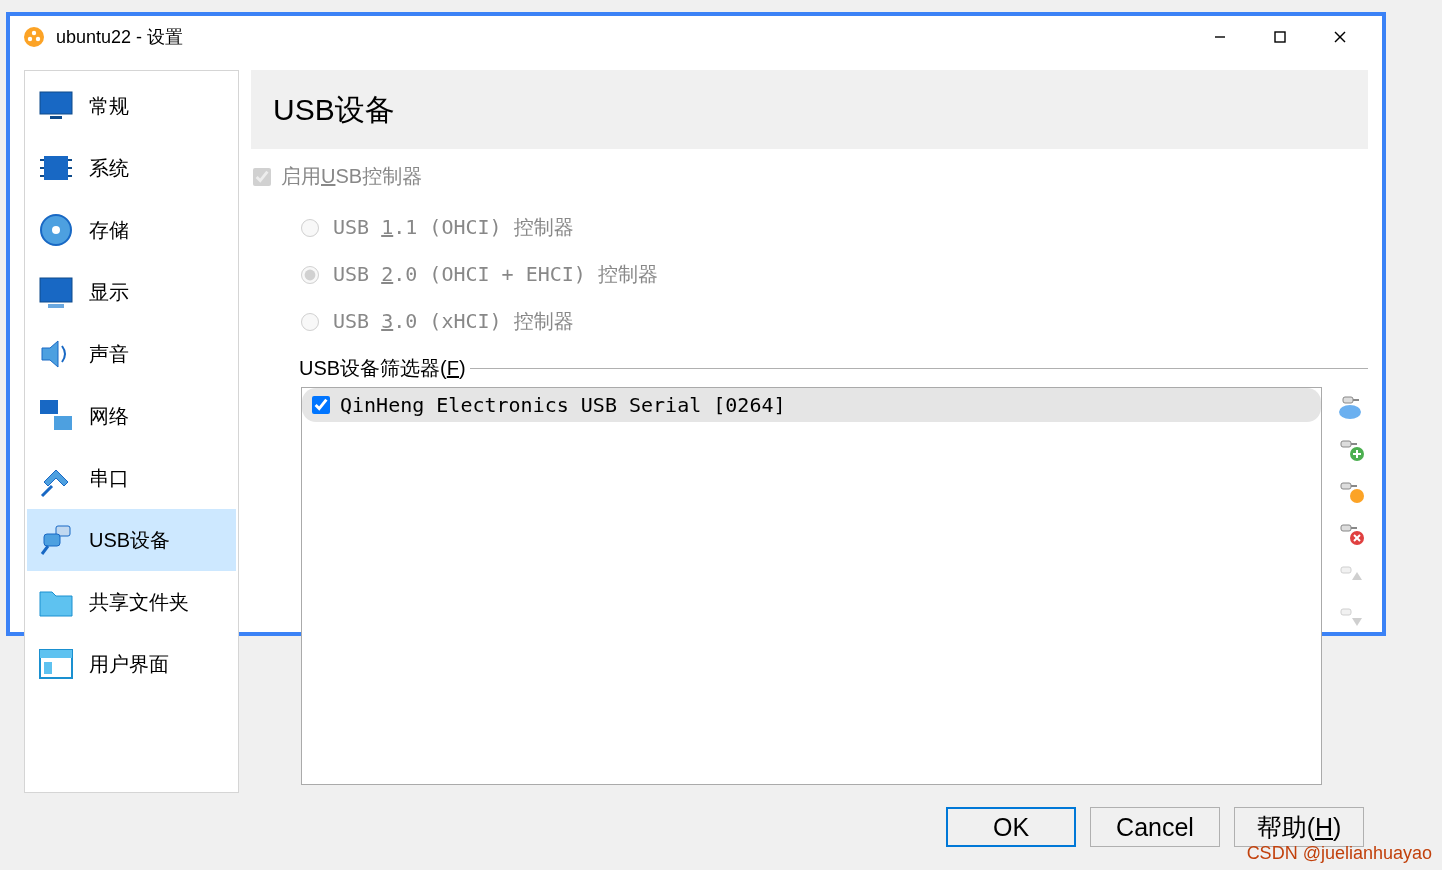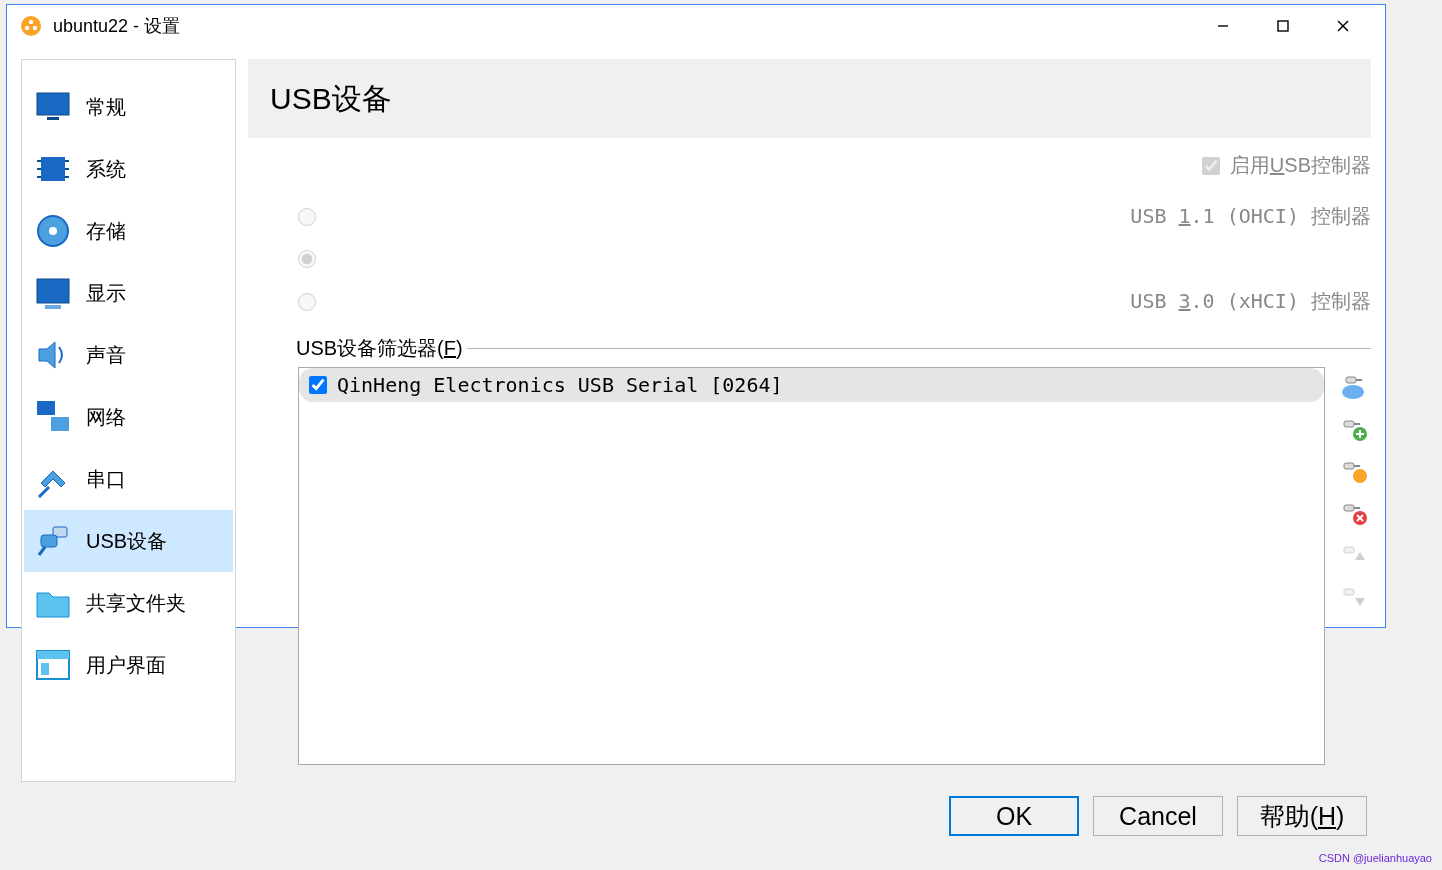--- a/index.html
+++ b/index.html
@@ -1,62 +1,62 @@
 <!DOCTYPE html>
 <html><head>
   <meta charset="utf-8">
   <style>
     * { box-sizing: border-box; margin: 0; padding: 0; }
     body { font-family: "Microsoft YaHei", "Segoe UI", sans-serif; font-size: 16px; background: #f0f0f0; color: #000; width: 1442px; height: 870px; overflow: hidden; position: relative; }
     
-    .window { background: #fff; border: 1px solid #3b82f6; width: 1380px; height: 624px; position: absolute; left: 6px; top: 4px; }
+    .window { background: #fff; border: 4px solid #3b82f6; width: 1380px; height: 624px; position: absolute; left: 6px; top: 12px; }
     
     .titlebar { height: 42px; display: flex; align-items: center; padding: 0 12px; background: #fff; }
     .app-icon { width: 24px; height: 24px; margin-right: 10px; }
     .title-text { font-size: 18px; color: #000; flex: 1; }
     .window-controls { display: flex; gap: 0; }
     .win-btn { width: 60px; height: 42px; display: flex; align-items: center; justify-content: center; cursor: pointer; font-size: 14px; }
     
     .body-area { display: flex; height: 735px; padding: 12px 14px 0 14px; gap: 12px; }
     
-    .sidebar { width: 215px; background: #fff; border: 1px solid #d5d5d5; padding: 16px 2px; }
+    .sidebar { width: 215px; background: #fff; border: 1px solid #d5d5d5; padding: 4px 2px; }
     .sidebar-item { display: flex; align-items: center; height: 62px; padding: 0 8px; cursor: pointer; }
     .sidebar-item.selected { background: #cde8ff; }
     .sidebar-icon { width: 42px; height: 42px; margin-right: 12px; display: flex; align-items: center; justify-content: center; }
     .sidebar-label { font-size: 20px; }
     
     .main-panel { flex: 1; display: flex; flex-direction: column; }
     .page-header { background: #f0f0f0; padding: 20px 22px 18px 22px; }
     .page-title { font-size: 30px; font-weight: 400; }
     
     .settings-body { flex: 1; padding: 10px 0 0 2px; }
-    .chk-row { display: flex; align-items: center; padding: 4px 0; gap: 10px; color: #888; font-size: 20px; justify-content: flex-end; }
+    .chk-row { display: flex; align-items: center; padding: 4px 0; gap: 10px; color: #888; font-size: 20px; }
     .chk-row input[type=checkbox] { width: 18px; height: 18px; }
     .radio-group { margin-left: 48px; margin-top: 10px; }
-    .radio-row { display: flex; align-items: center; padding: 10px 0; gap: 14px; color: #888; font-size: 20px; font-family: "Consolas", monospace; justify-content: space-between; }
+    .radio-row { display: flex; align-items: center; padding: 10px 0; gap: 14px; color: #888; font-size: 20px; font-family: "Consolas", monospace; }
     .radio-row input[type=radio] { width: 18px; height: 18px; }
     .underline { text-decoration: underline; }
     
     .filter-heading { display: flex; align-items: center; margin: 10px 0 5px 46px; font-size: 20px; gap: 4px; }
     .filter-heading-line { flex: 1; height: 1px; background: #b0b0b0; }
     
     .filter-panel { display: flex; margin-left: 48px; gap: 10px; }
     .filter-list { flex: 1; height: 398px; border: 1px solid #aaa; background: #fff; }
     .filter-item { display: flex; align-items: center; padding: 5px 10px; gap: 10px; font-family: "Consolas", monospace; font-size: 20px; background: #e5e5e5; border-radius: 14px; }
     .filter-item input { width: 18px; height: 18px; }
     
     .filter-buttons { display: flex; flex-direction: column; gap: 6px; padding-top: 2px; }
     .filter-btn { width: 36px; height: 36px; cursor: pointer; display: flex; align-items: center; justify-content: center; }
     .filter-btn.disabled { opacity: 0.4; cursor: default; }
     
     .button-bar { display: flex; justify-content: flex-end; gap: 14px; padding: 14px 18px 14px 0; }
     .dlg-btn { min-width: 130px; height: 40px; background: #f0f0f0; border: 1px solid #b0b0b0; font-size: 25px; cursor: pointer; font-family: inherit; }
     .dlg-btn.primary { border: 2px solid #0078d7; }
     
-    .watermark { position: absolute; right: 10px; bottom: 6px; color: #6d28d9; font-size: 11px; font-family: sans-serif; }
+    .watermark { position: absolute; right: 10px; bottom: 6px; color: #c2410c; font-size: 18px; font-family: sans-serif; }
   </style>
 </head>
 <body>
 
 <div class="window">
   <div class="titlebar">
     <span class="app-icon">
       <svg viewBox="0 0 24 24" width="24" height="24">
           <circle cx="12" cy="12" r="10" fill="#fca326"></circle>
           <circle cx="12" cy="8" r="2.2" fill="#fff"></circle>
@@ -196,20 +196,21 @@
           <input type="checkbox" checked="" disabled="" style="">
           <span><span>启用</span><span class="underline">U</span><span>SB控制器</span></span>
         </label>
         <div class="radio-group">
           <label class="radio-row">
             <input type="radio" name="usb" disabled="" style="">
             <span><span>USB </span><span class="underline">1</span><span>.1 (OHCI) 控制器</span></span>
           </label>
           <label class="radio-row">
             <input type="radio" name="usb" checked="" disabled="" style="">
+            <span><span>USB </span><span class="underline">2</span><span>.0 (OHCI + EHCI) 控制器</span></span>
           </label>
           <label class="radio-row">
             <input type="radio" name="usb" disabled="" style="">
             <span><span>USB </span><span class="underline">3</span><span>.0 (xHCI) 控制器</span></span>
           </label>
         </div>
         <div class="filter-heading">
           <span><span>USB设备筛选器(</span><span class="underline">F</span><span>)</span></span>
           <div class="filter-heading-line"></div>
         </div>

